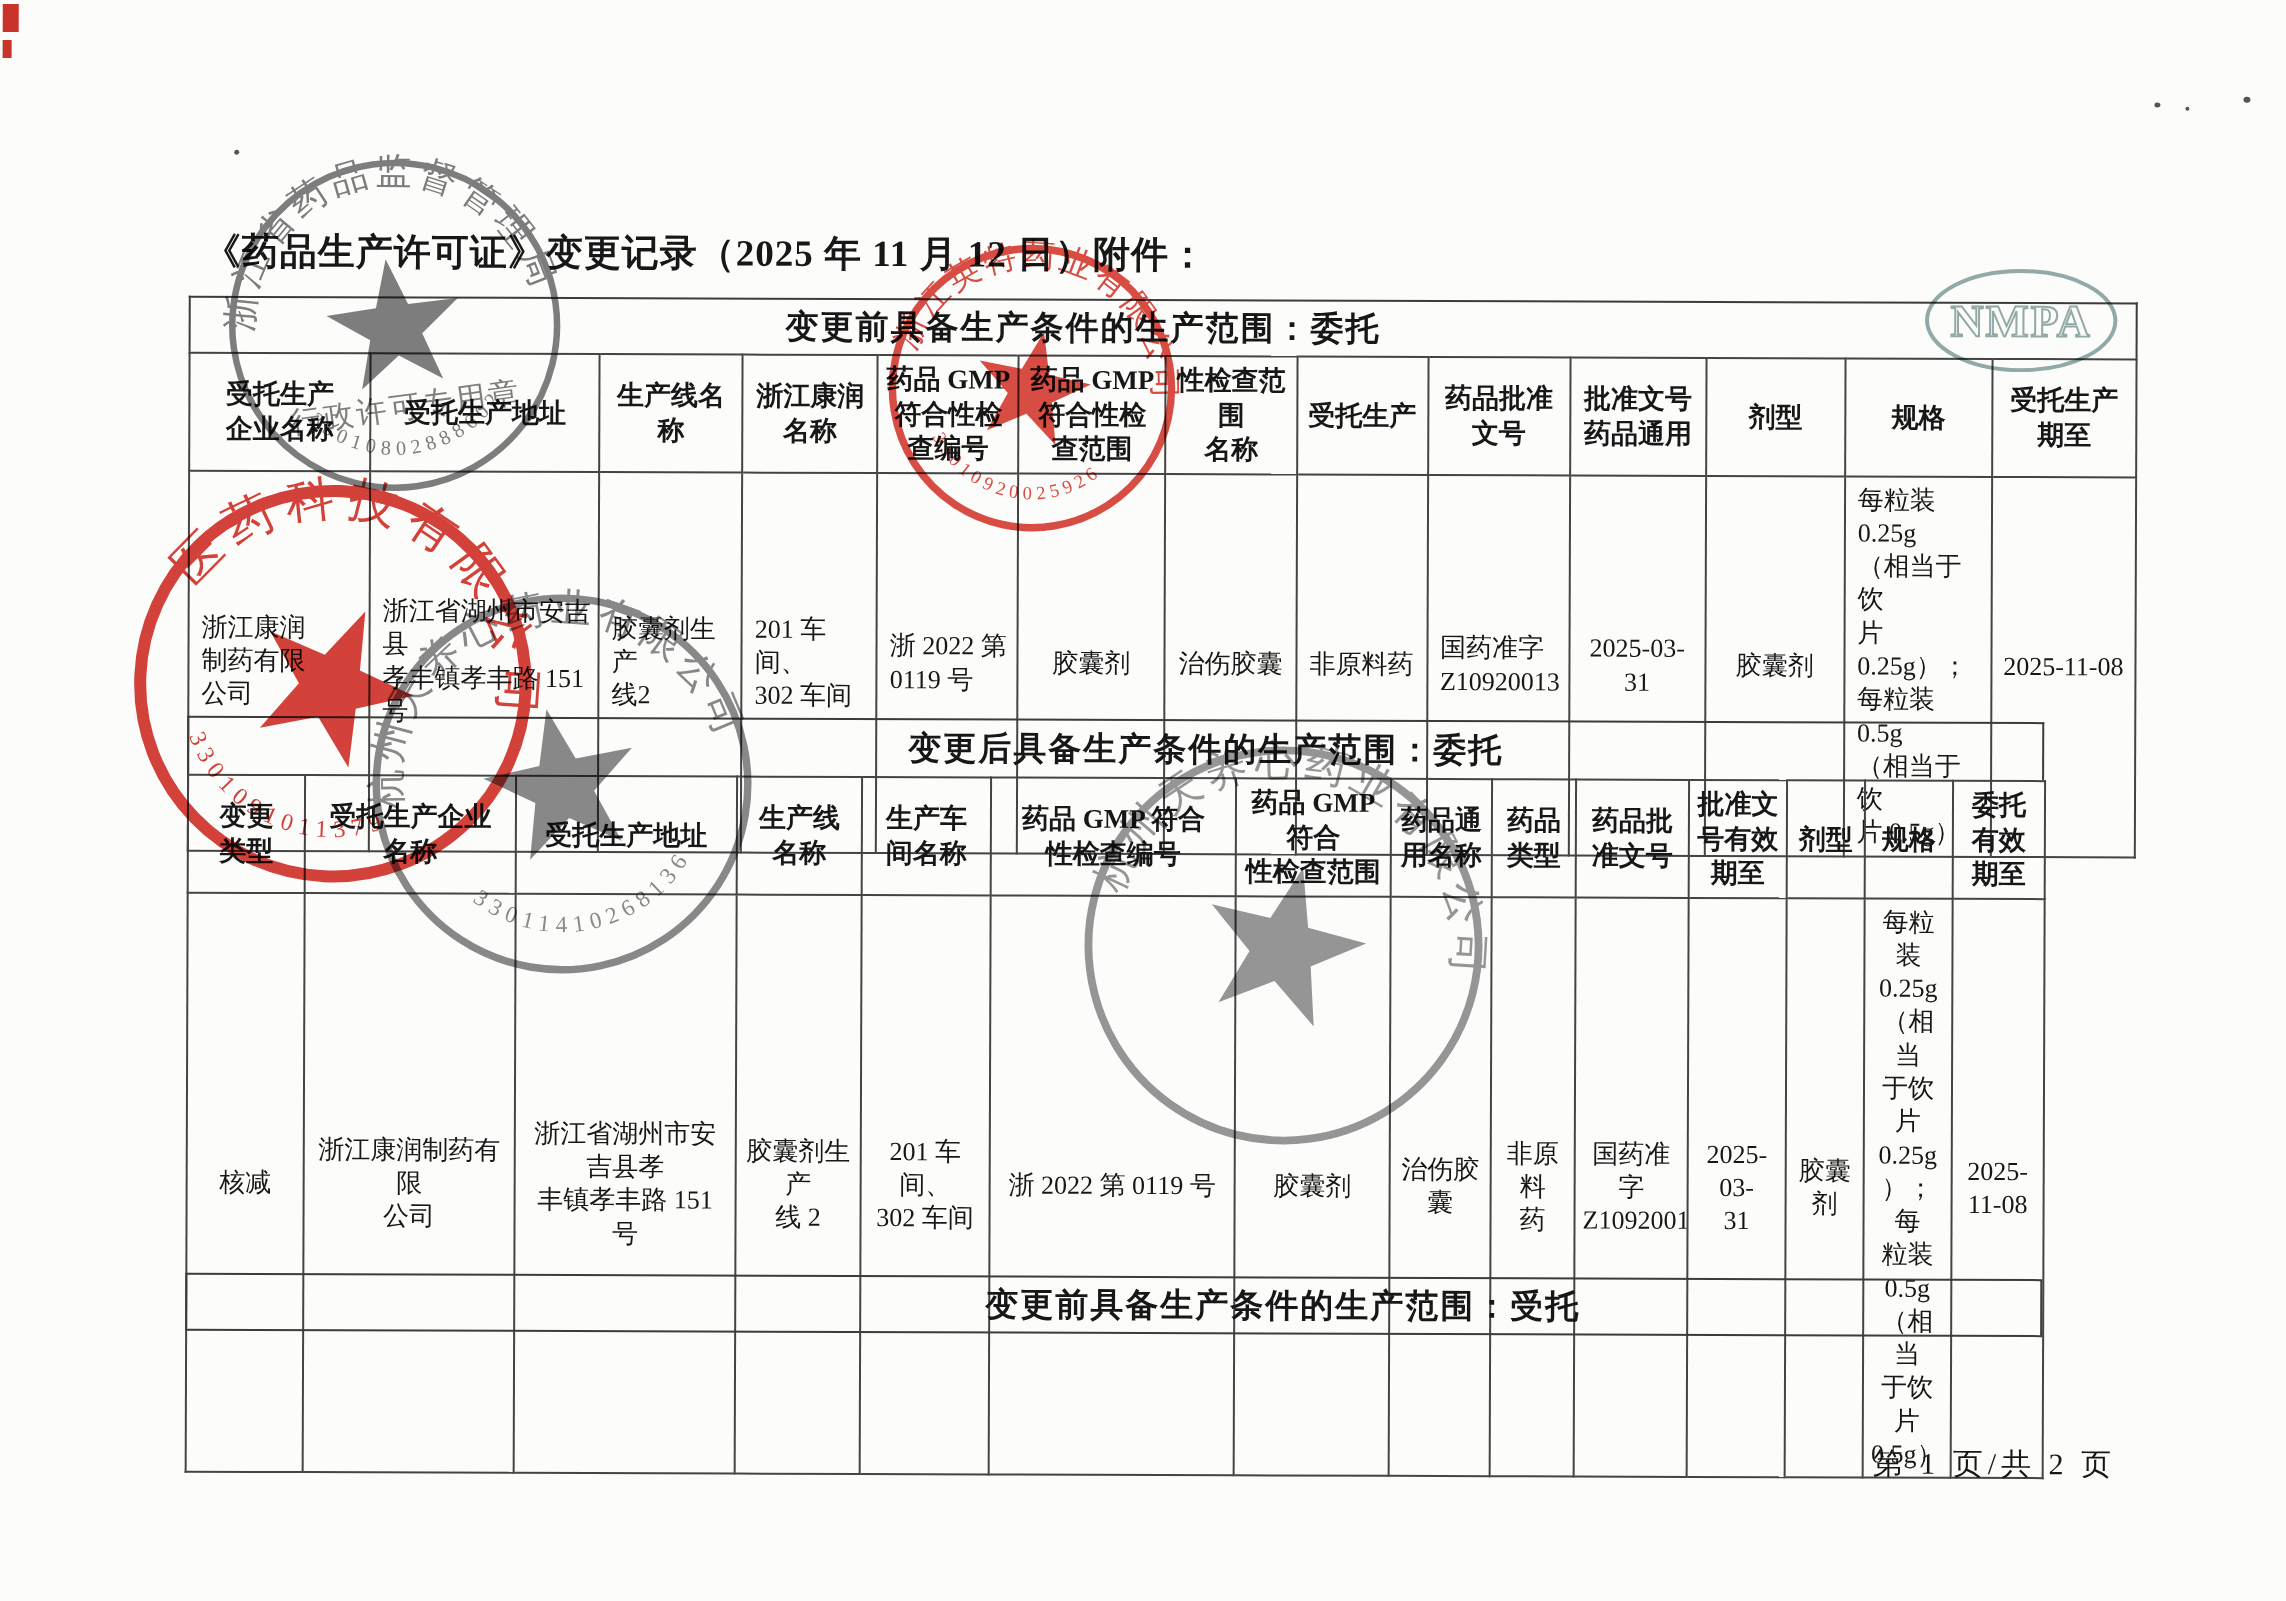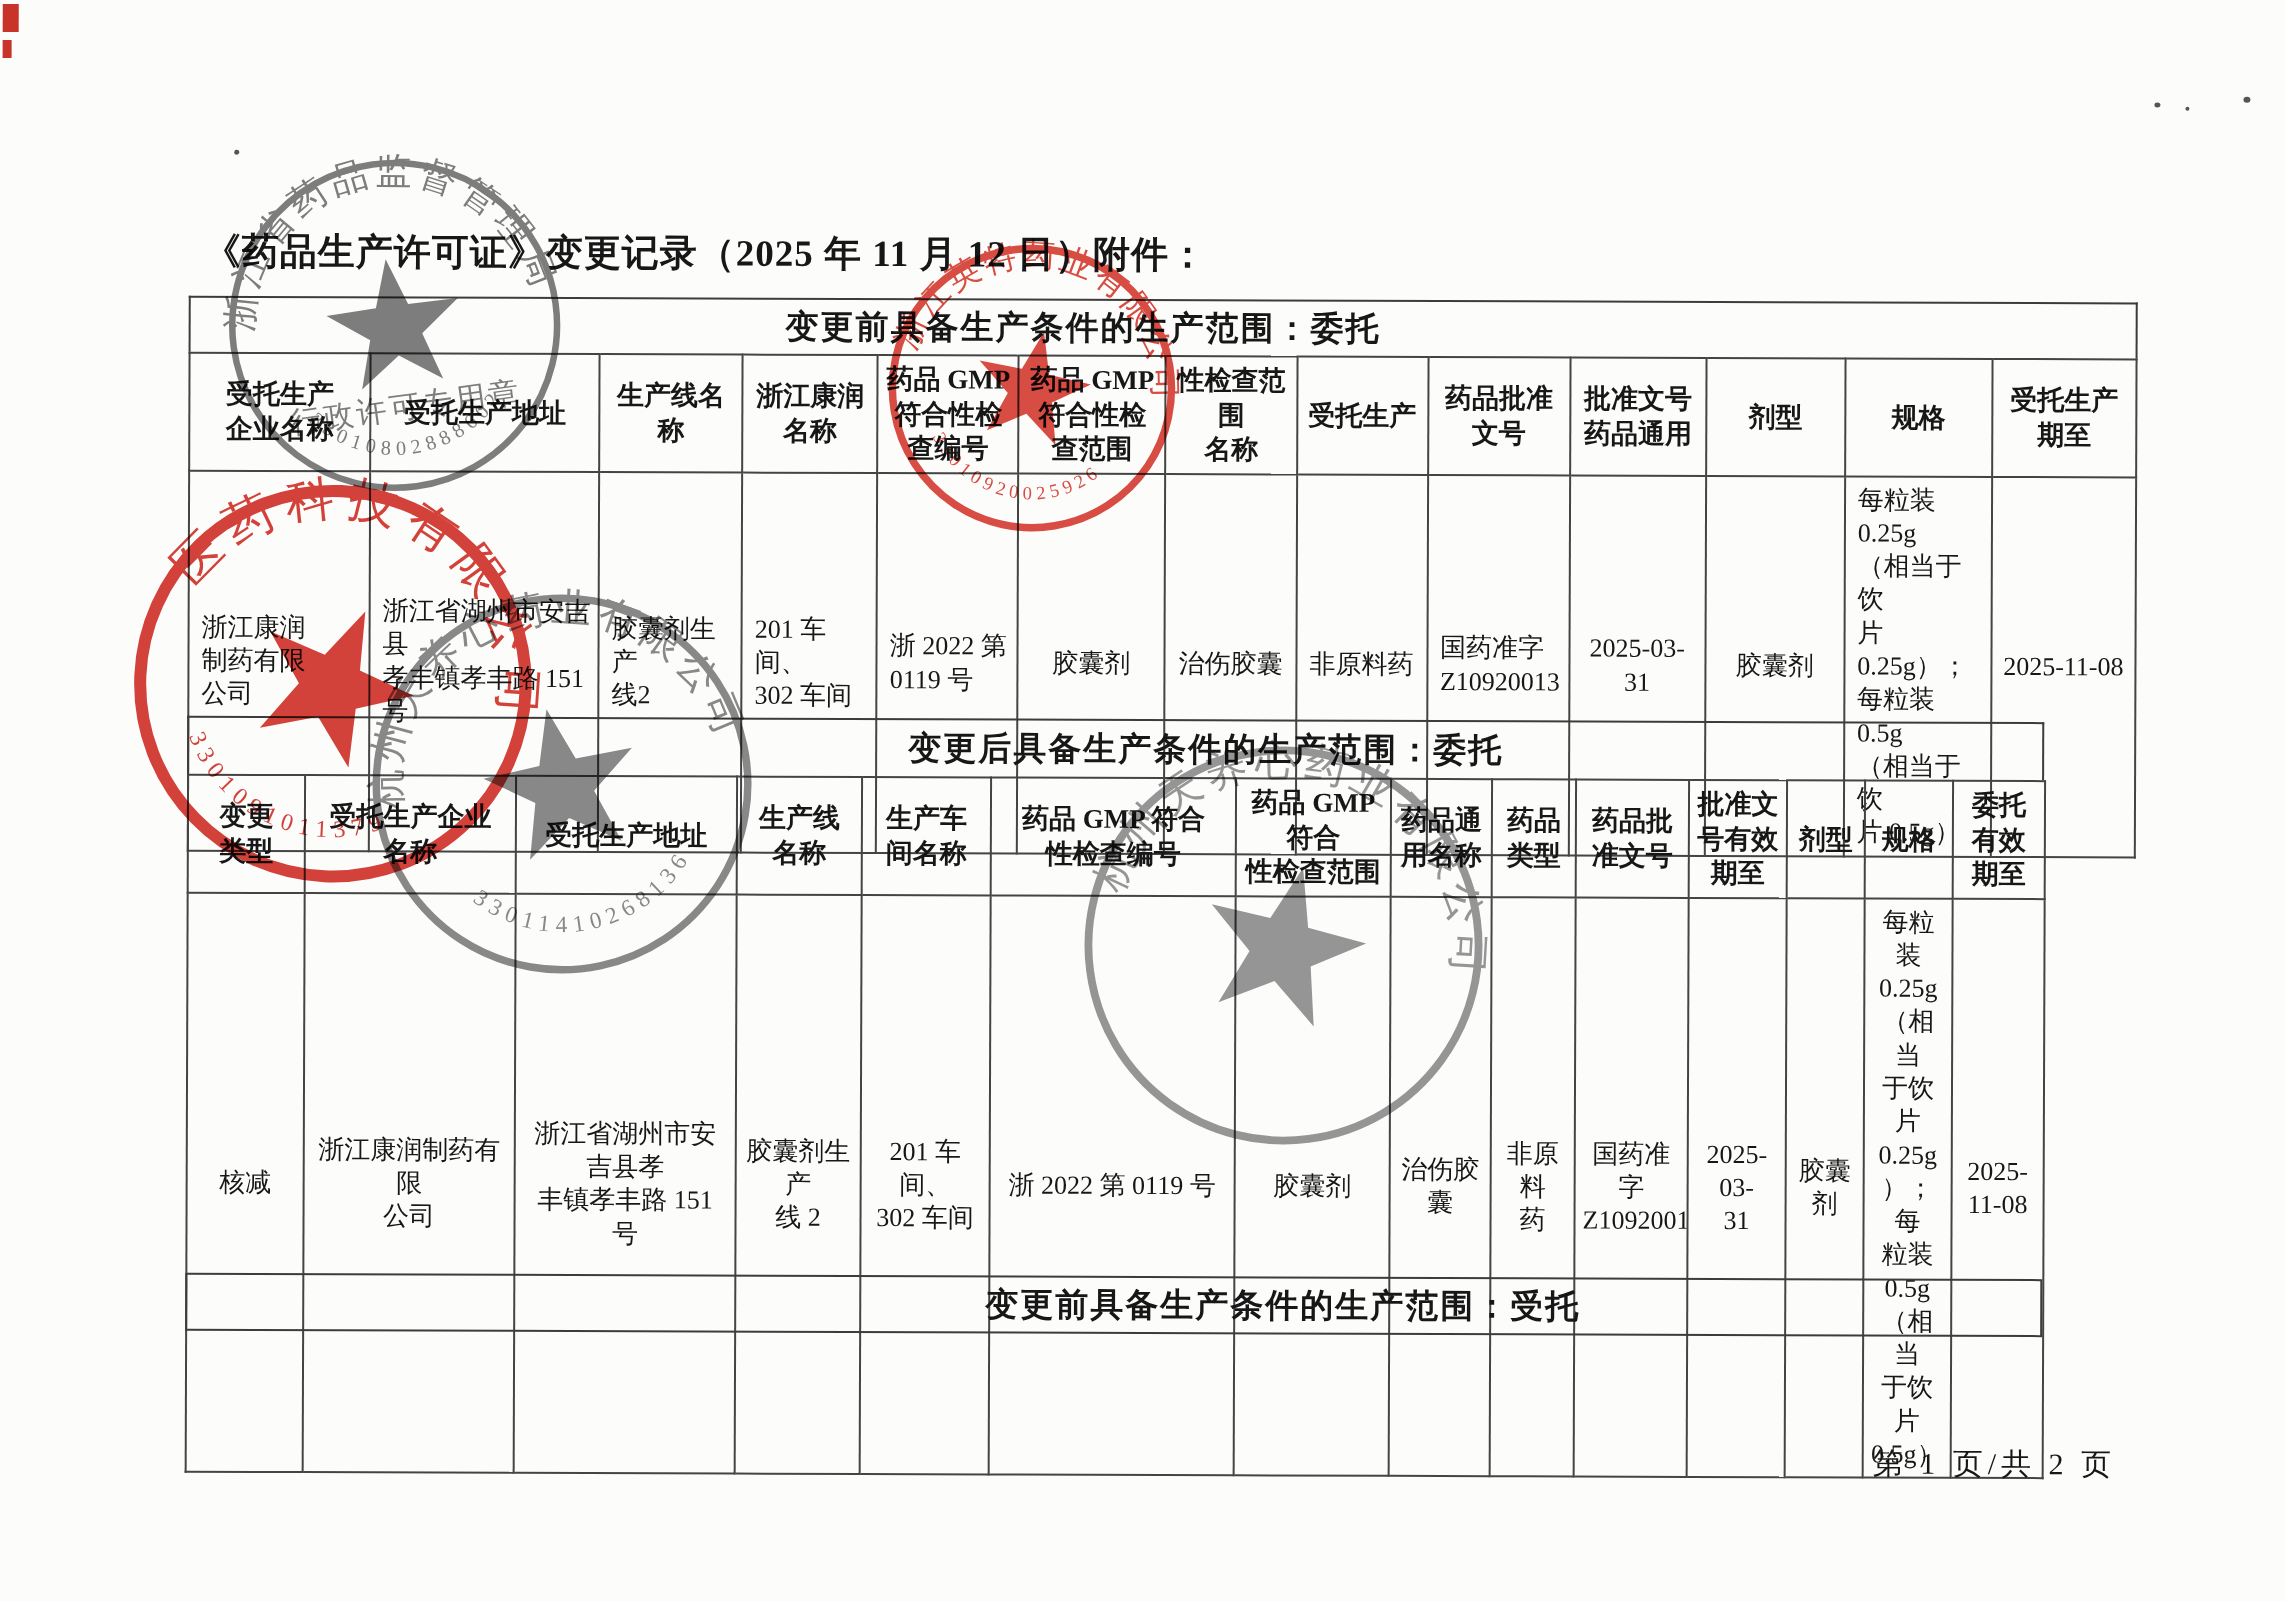--- a/index.html
+++ b/index.html
@@ -227,20 +227,26 @@
       </tbody>
         </table>
     </div>
 
     <div class="box3" style="left:187px;top:1276px;width:1853px;height:54px;">
       <span style="transform:translateX(169px);">变更前具备生产条件的生产范围：受托</span>
     </div>
 
     <div class="footer">第 1 页/共 2 页</div>
 
+    <div class="nmpa">
+      <svg width="204" height="114" viewBox="0 0 205 115">
+        <ellipse cx="102" cy="57" rx="95" ry="50" fill="none" stroke="#7e9a98" stroke-width="4"></ellipse>
+        <text x="102" y="73" text-anchor="middle" font-size="46" font-weight="bold" letter-spacing="2" fill="none" stroke="#7e9a98" stroke-width="2">NMPA</text>
+      </svg>
+    </div>
 
     <div class="stamp" style="left:219px;top:154px;color:#6f6f6f;transform:rotate(-8deg);">
       <svg width="348" height="348" viewBox="0 0 240 240">
         <defs>
           <path id="a1t" d="M 22,120 A 98,98 0 1 1 218,120" fill="none"></path>
           <path id="a1b" d="M 40,158 A 88,88 0 0 0 200,158" fill="none"></path>
         </defs>
         <circle cx="120" cy="120" r="112" fill="none" stroke="currentColor" stroke-width="4.5"></circle>
         <polygon points="120,74 131.2,106.6 165.7,107.2 138.1,127.9 148.2,160.8 120,141 91.8,160.8 101.9,127.9 74.3,107.2 108.8,106.6" fill="currentColor"></polygon>
         <text font-size="25" fill="currentColor" letter-spacing="4">

